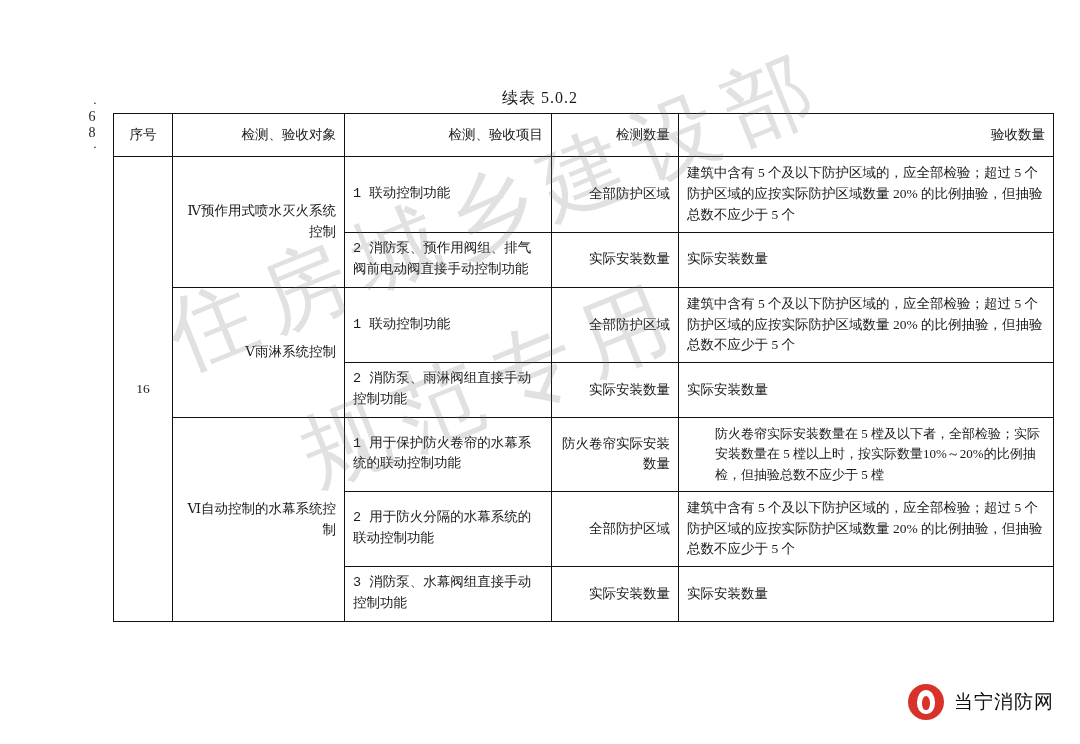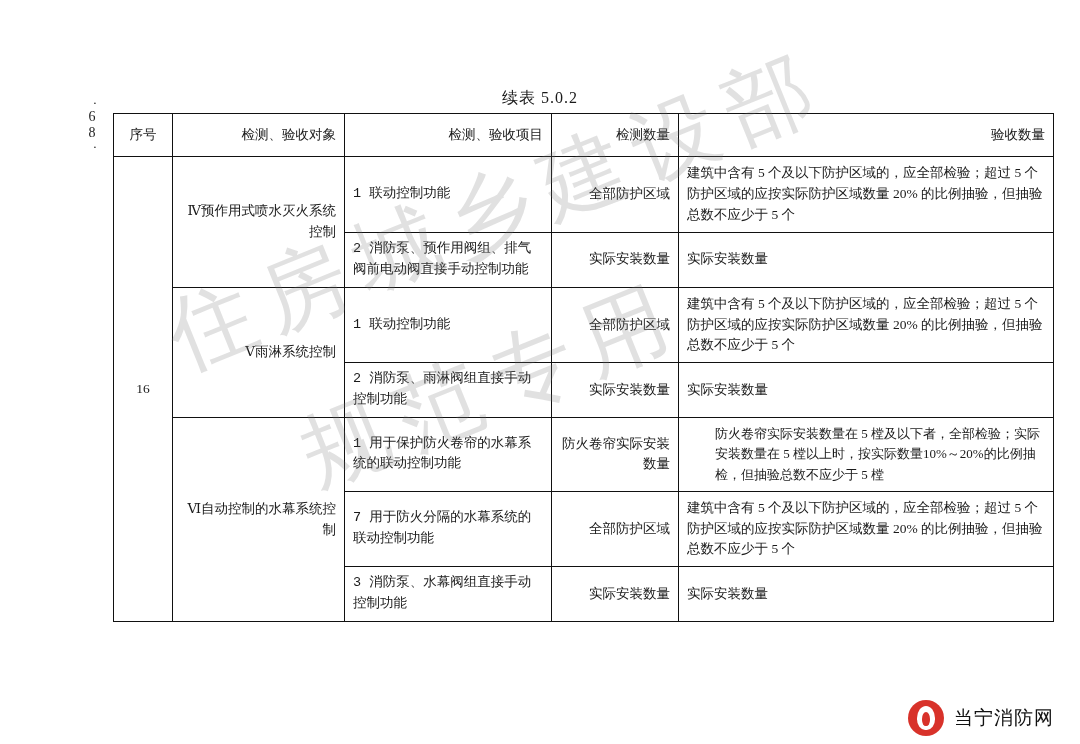--- a/index.html
+++ b/index.html
@@ -118,21 +118,21 @@
 
   .seq-cell {
     text-align: center;
     font-size: 14px;
   }
 
   
   .brand {
     position: absolute;
     right: 26px;
-    bottom: 8px;
+    bottom: 24px;
     display: flex;
     align-items: center;
     gap: 10px;
     z-index: 6;
   }
   .brand-badge {
     width: 36px;
     height: 36px;
     border-radius: 50%;
     background: #d8322a;
@@ -222,21 +222,21 @@
           <td class="acc-cell">实际安装数量</td>
         </tr>
 
         <tr>
           <td class="obj-cell" rowspan="3">Ⅵ自动控制的水幕系统控制</td>
           <td class="item-cell">1 用于保护防火卷帘的水幕系统的联动控制功能</td>
           <td class="qty-cell">防火卷帘实际安装数量</td>
           <td class="acc-cell small">防火卷帘实际安装数量在 5 樘及以下者，全部检验；实际安装数量在 5 樘以上时，按实际数量10%～20%的比例抽检，但抽验总数不应少于 5 樘</td>
         </tr>
         <tr>
-          <td class="item-cell">7 用于防火分隔的水幕系统的联动控制功能</td>
+          <td class="item-cell">2 用于防火分隔的水幕系统的联动控制功能</td>
           <td class="qty-cell">全部防护区域</td>
           <td class="acc-cell">建筑中含有 5 个及以下防护区域的，应全部检验；超过 5 个防护区域的应按实际防护区域数量 20% 的比例抽验，但抽验总数不应少于 5 个</td>
         </tr>
         <tr>
           <td class="item-cell">3 消防泵、水幕阀组直接手动控制功能</td>
           <td class="qty-cell">实际安装数量</td>
           <td class="acc-cell">实际安装数量</td>
         </tr>
       </tbody>
     </table>

